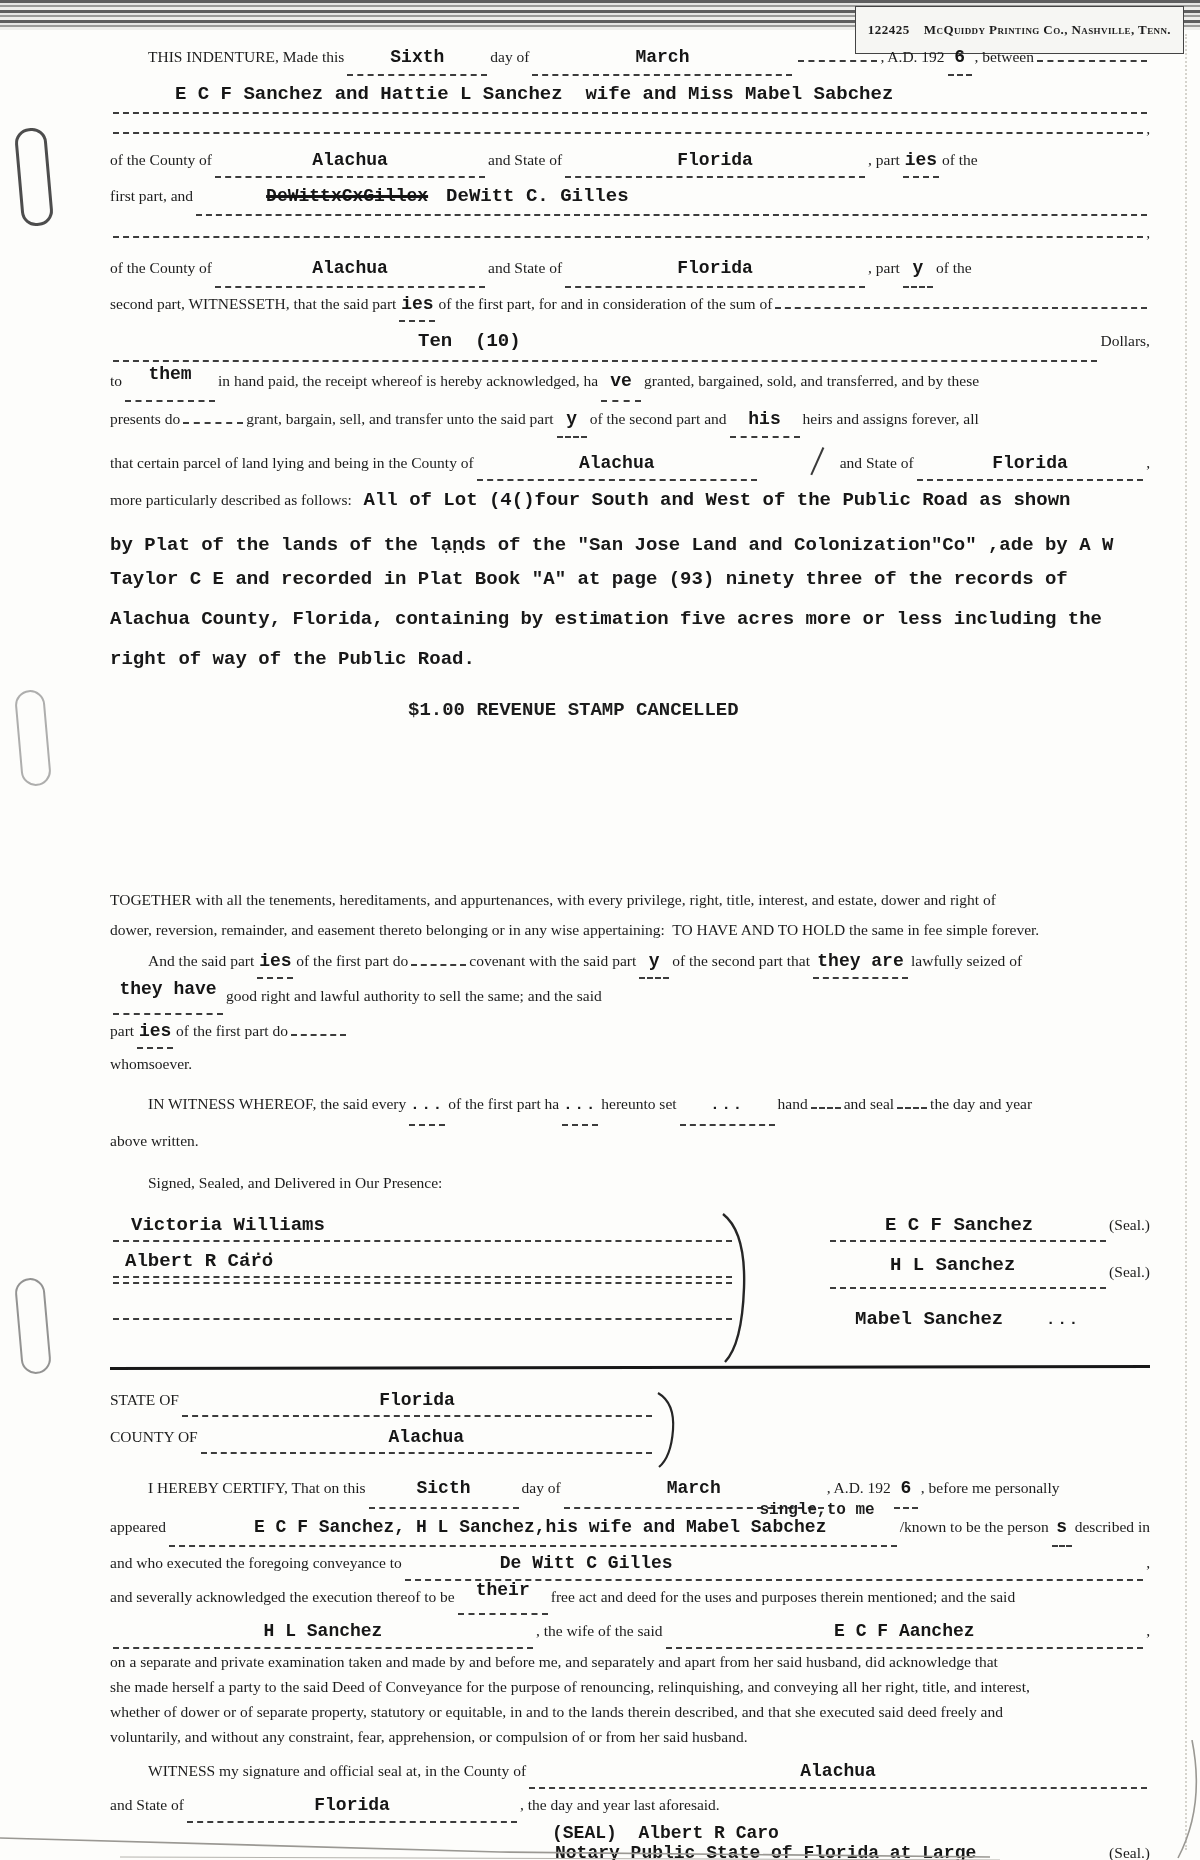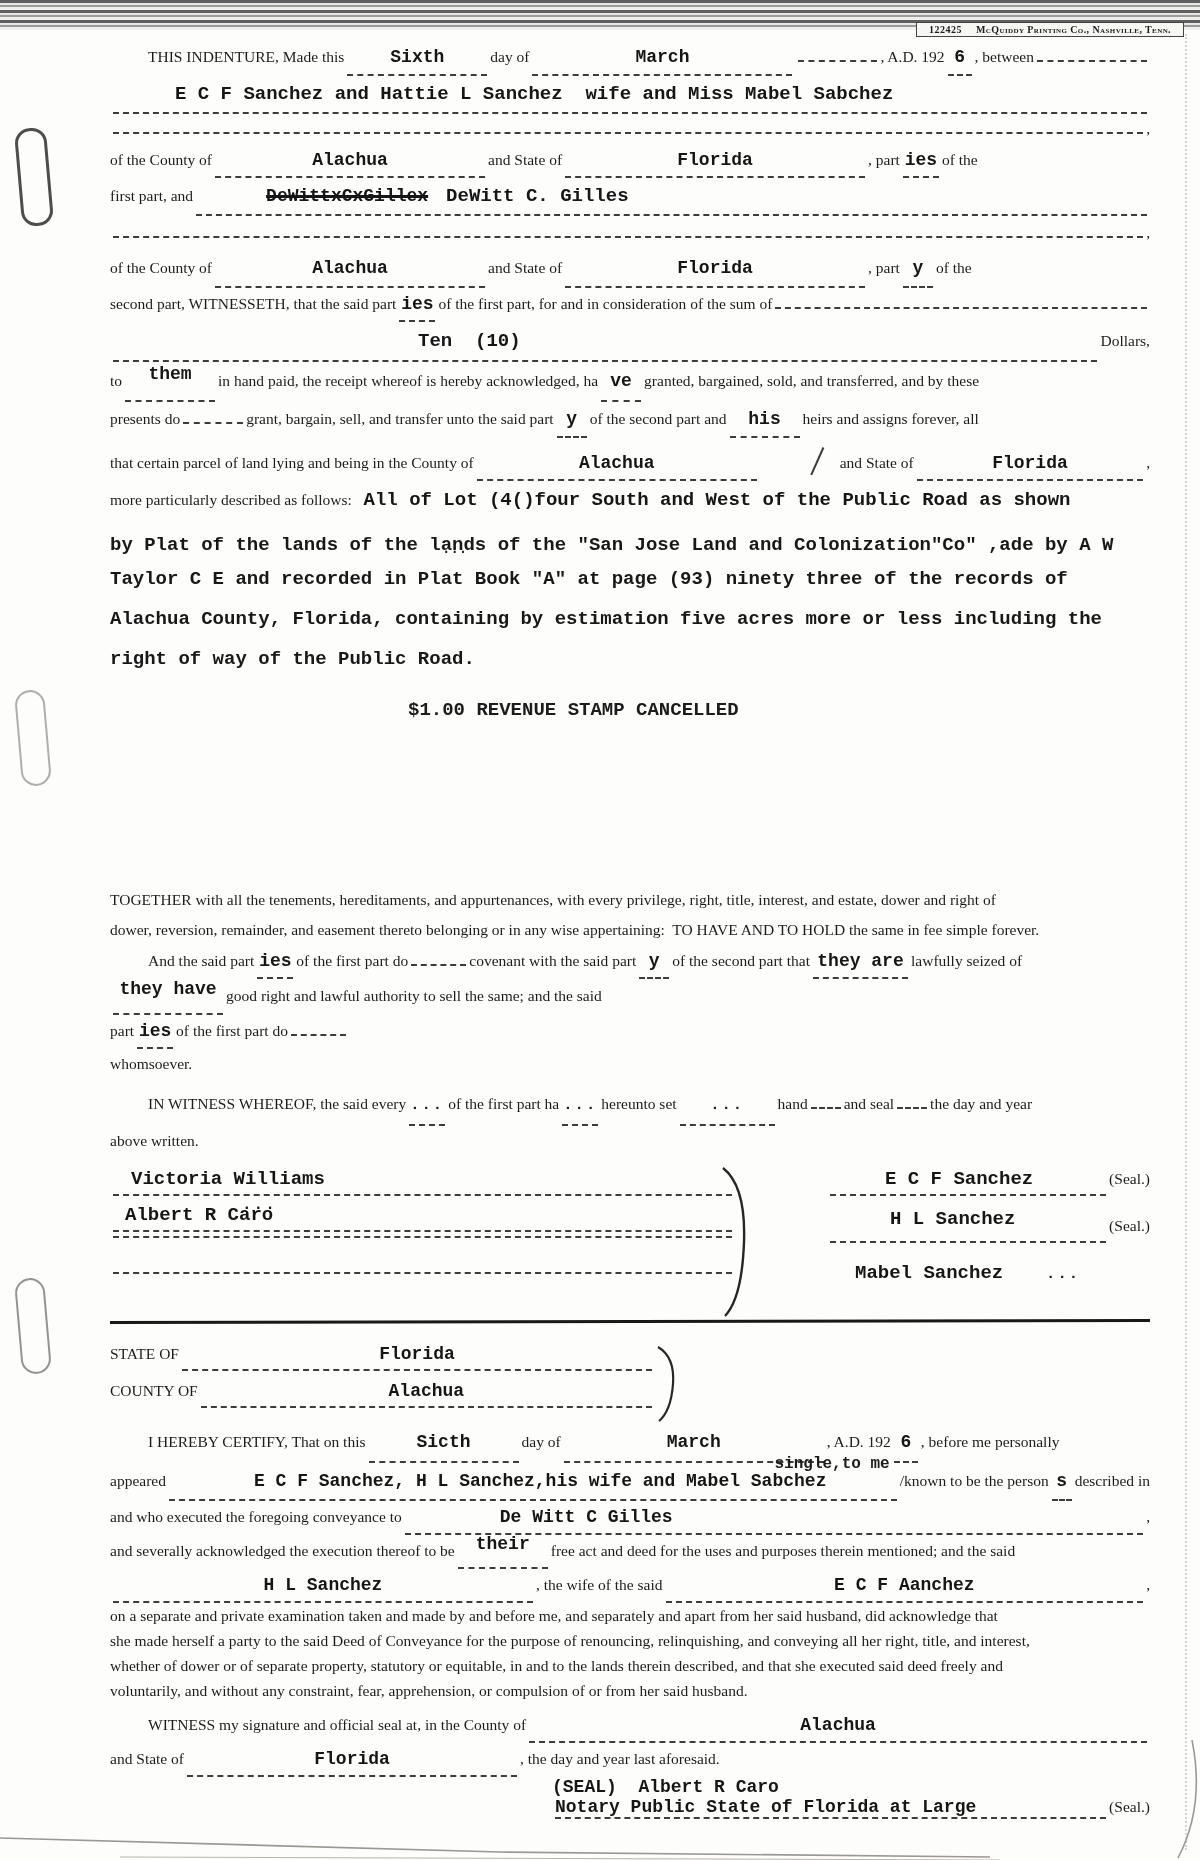--- a/index.html
+++ b/index.html
@@ -2,22 +2,22 @@
 <html><head>
 <meta charset="utf-8">
 <style>
   html,body{margin:0;padding:0;background:#d8d6d1;}
   .page{position:relative;width:1200px;height:1860px;margin:0 auto;background:#fdfdfb;
         font-family:"Liberation Serif",serif;color:#1c1c1c;overflow:hidden;}
 
   
   .scanband{position:absolute;top:0;left:0;right:0;height:30px;
     background:repeating-linear-gradient(to bottom,#5f5f5f 0 3px,#e6e6e4 3px 5px,#9b9b99 5px 7px,#efefec 7px 10px);}
-  .printer-box{position:absolute;top:22px;right:16px;background:#f6f6f3;border:1px solid #444;
-    padding:1px 12px;font-size:10px;font-weight:700;white-space:pre;}
+  .printer-box{position:absolute;top:6px;right:16px;background:#f6f6f3;border:1px solid #444;
+    padding:15px 12px;font-size:13px;font-weight:700;white-space:pre;}
   .printer-box .pnum{font-weight:700;letter-spacing:.5px;margin-right:14px;}
   .printer-box .pname{font-variant:small-caps;letter-spacing:.4px;}
 
   
   .hole{position:absolute;left:18px;width:26px;height:92px;border:3px solid #4d4d4d;
         border-radius:15px;transform:rotate(-5deg);background:transparent;}
   .hole.h1{top:128px;}
   .hole.h2{top:690px;opacity:.45;border-width:2px;}
   .hole.h3{top:1278px;opacity:.6;border-width:2px;}
 
@@ -41,21 +41,21 @@
 
   
   .tw{font-family:"Liberation Mono",monospace;font-weight:700;font-size:18px;color:#161616;}
   .tw.big{font-size:19px;}
   .tline{font-family:"Liberation Mono",monospace;font-weight:700;font-size:19px;
          line-height:40px;white-space:pre;color:#181818;}
   .struck{text-decoration:line-through;text-decoration-thickness:2px;margin-right:18px;}
   .xout{text-decoration:line-through;text-decoration-thickness:2.5px;}
   .dots{font-family:"Liberation Mono",monospace;font-weight:700;letter-spacing:2px;}
   .raise{position:relative;top:-7px;display:inline-block;}
-  .inter{position:absolute;top:-17px;right:7px;font-family:"Liberation Mono",monospace;
+  .inter{position:absolute;top:-17px;right:22px;font-family:"Liberation Mono",monospace;
          font-weight:700;font-size:16px;white-space:pre;}
   .penslash{display:inline-block;width:2px;height:30px;background:#3a3a3a;
             transform:rotate(24deg) translateY(9px);margin:0 18px 0 60px;}
 
   .descdots{font-family:"Liberation Mono",monospace;font-weight:700;font-size:14px;
             margin:-24px 0 2px 332px;line-height:16px;}
   .stamp-line{font-family:"Liberation Mono",monospace;font-weight:700;font-size:19px;
               margin:14px 0 0 298px;line-height:34px;white-space:pre;}
   .bigap{height:158px;}
 
@@ -222,20 +222,21 @@
       <span class="bk w36"><span class="dots">...</span></span>
       <span class="pl">hereunto set</span>
       <span class="bk w95"><span class="dots">...</span></span>
       <span class="pl">hand</span>
       <span class="bk w30"></span>
       <span class="pl">and seal</span>
       <span class="bk w30"></span>
       <span class="pl">the day and year</span>
     </div>
     <div class="ln"><span class="pl">above written.</span></div>
+    <div class="ln ind lh38 mt8"><span class="pl">Signed, Sealed, and Delivered in Our Presence:</span></div>
 
     <div class="sigwrap">
       <div class="sigL">
         <div class="ln">
           <span class="bk fill tal" style="padding-left:18px"><span class="tw big">Victoria Williams</span></span>
         </div>
         <span class="w1dots dots">...</span>
         <div class="ln">
           <span class="bk fill tal" style="padding-left:12px"><span class="tw big">Albert R Caro</span></span>
         </div>

